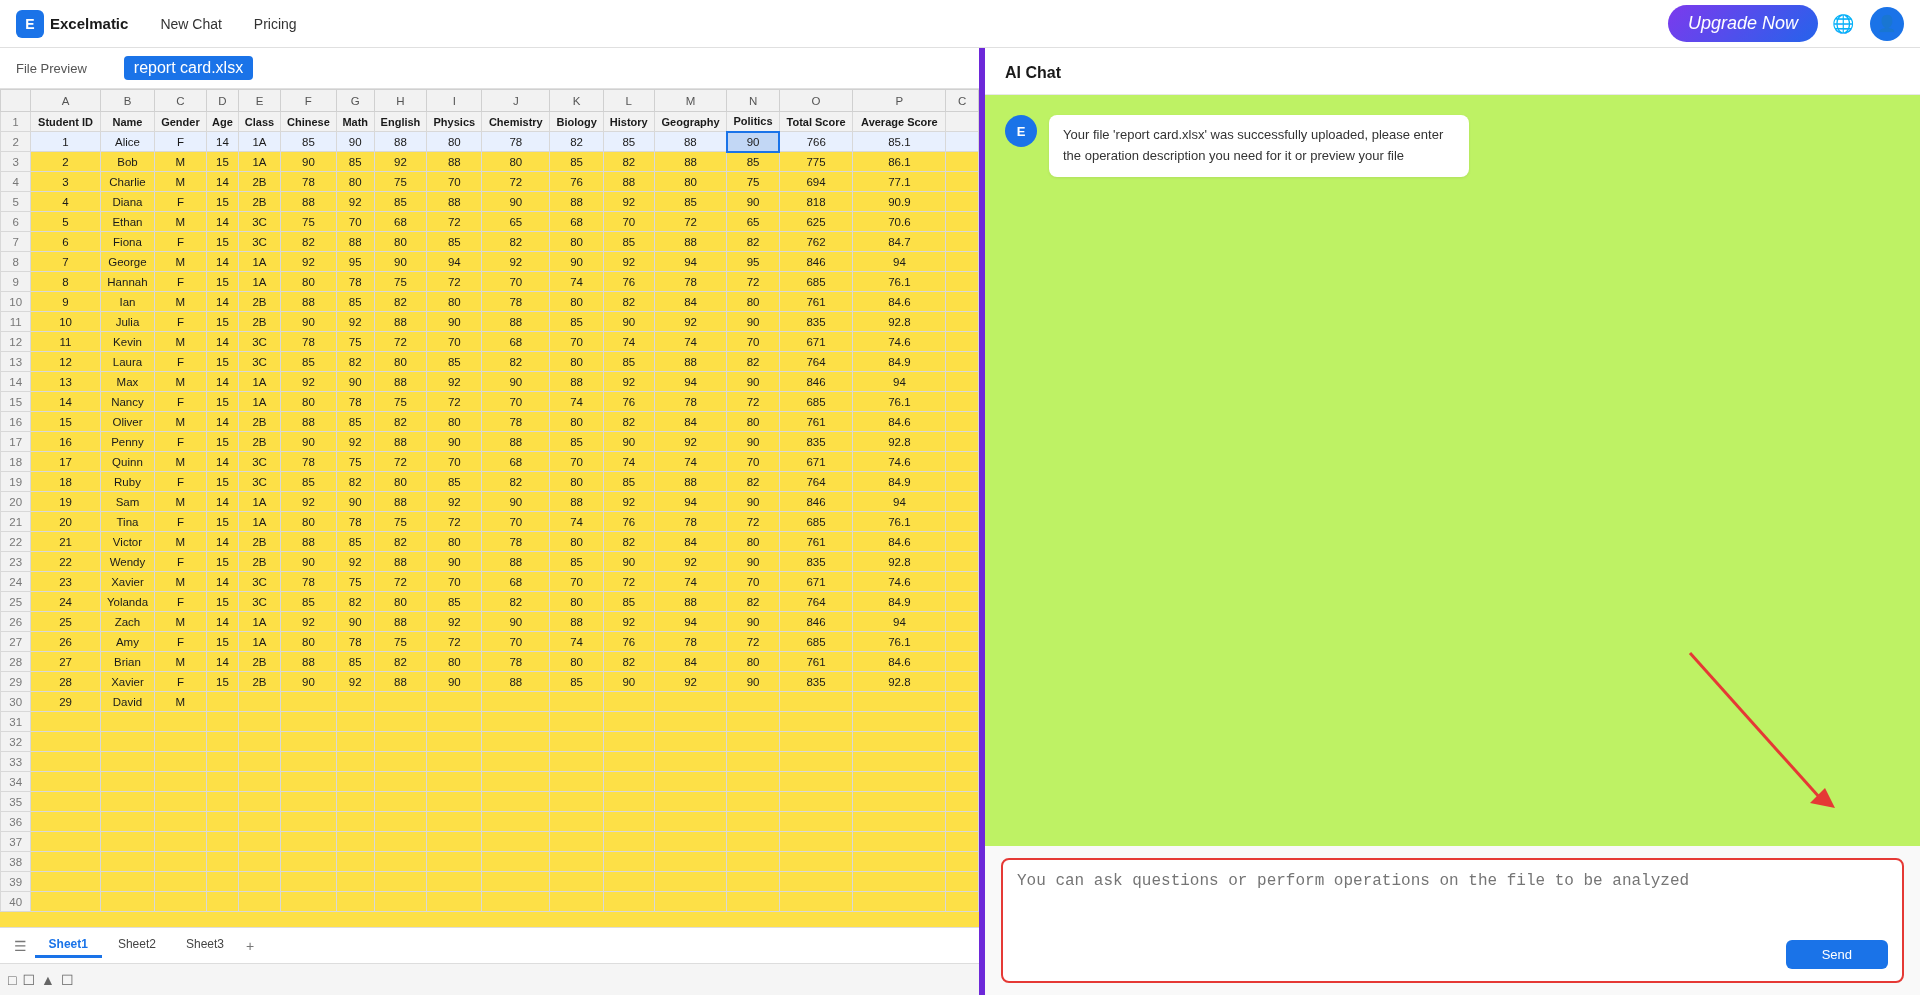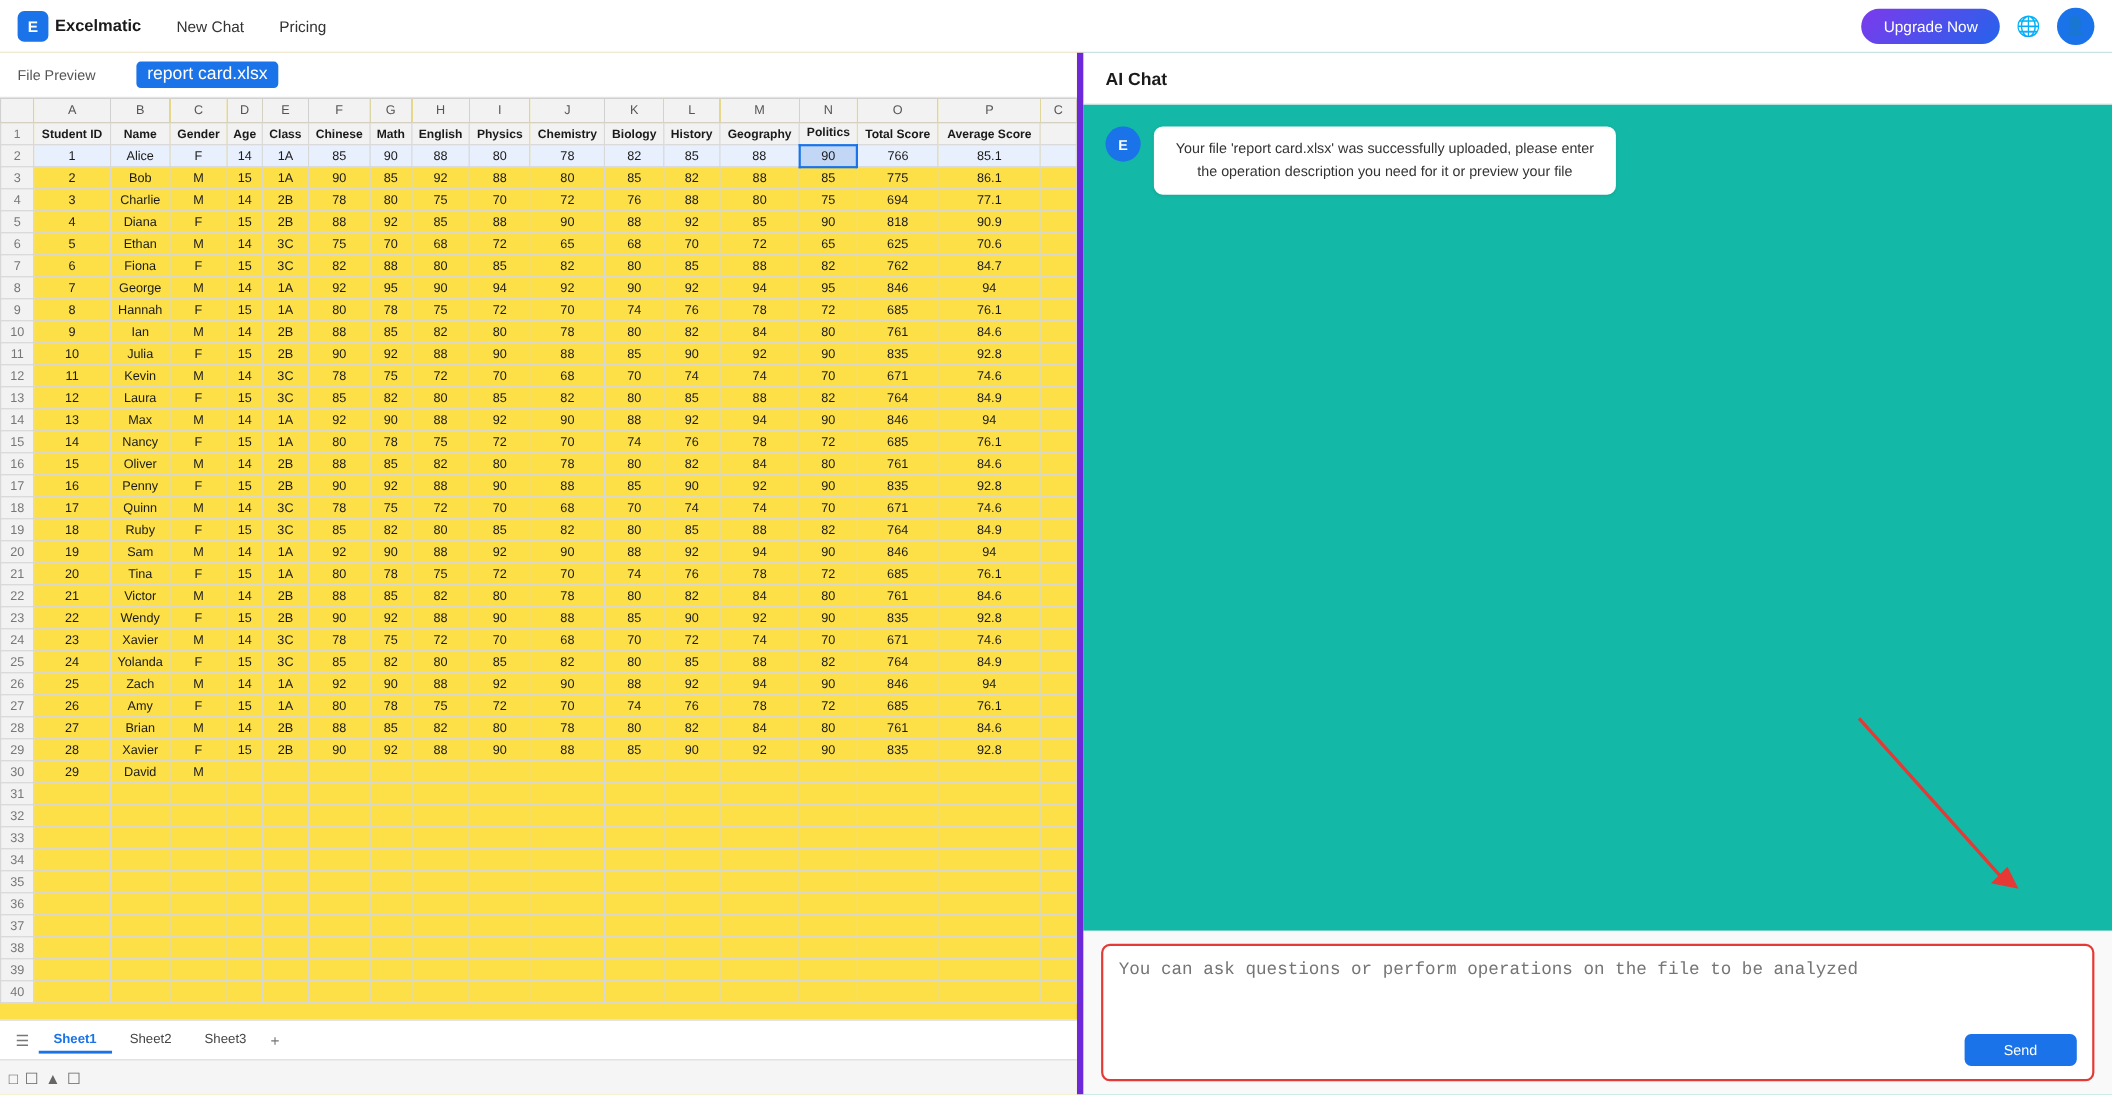--- a/index.html
+++ b/index.html
@@ -8,21 +8,21 @@
     
     .topnav {
       display: flex; align-items: center; height: 48px;
       background: #fff; border-bottom: 1px solid #e0e0e0;
       padding: 0 16px; gap: 8px;
     }
     .nav-logo { display: flex; align-items: center; gap: 6px; font-weight: 700; font-size: 15px; color: #1a1a1a; margin-right: 12px; }
     .nav-logo-icon { width: 28px; height: 28px; background: #1a73e8; border-radius: 6px; display: flex; align-items: center; justify-content: center; color: #fff; font-weight: 900; font-size: 14px; }
     .nav-link { padding: 6px 12px; color: #333; font-size: 14px; cursor: pointer; border-radius: 4px; }
     .nav-spacer { flex: 1; }
-    .upgrade-btn { background: linear-gradient(135deg, #7c3aed, #2563eb); color: #fff; border: none; border-radius: 20px; padding: 8px 20px; font-size: 14px; cursor: pointer; font-weight: 500; }
+    .upgrade-btn { background: linear-gradient(135deg, #7c3aed, #2563eb); color: #fff; border: none; border-radius: 20px; padding: 8px 20px; font-size: 18px; cursor: pointer; font-weight: 500; font-style: italic; }
     .nav-icon { width: 36px; height: 36px; display: flex; align-items: center; justify-content: center; cursor: pointer; border-radius: 50%; color: #555; font-size: 18px; }
     .nav-avatar { width: 34px; height: 34px; border-radius: 50%; background: #1a73e8; display: flex; align-items: center; justify-content: center; color: #fff; font-size: 16px; cursor: pointer; }
 
     
     .main-layout { display: flex; height: calc(995px - 48px); }
 
     
     .spreadsheet-panel { flex: 0 0 985px; background: #fde047; display: flex; flex-direction: column; border-right: 6px solid #6d28d9; }
 
     .file-preview-bar { display: flex; align-items: center; gap: 10px; padding: 8px 16px; border-bottom: 1px solid #e0e0e0; background: #fff; }
@@ -62,29 +62,29 @@
     .sheet-tabs { display: flex; align-items: center; height: 36px; border-top: 1px solid #ddd; background: #fff; padding: 0 8px; gap: 2px; }
     .sheet-tab { padding: 4px 14px; font-size: 12px; cursor: pointer; border-radius: 3px 3px 0 0; color: #444; }
     .sheet-tab.active { border-bottom: 3px solid #1a73e8; font-weight: 600; color: #1a73e8; }
     .sheet-tab-icon { font-size: 14px; color: #777; cursor: pointer; padding: 4px 6px; }
 
     
     .bottom-bar { height: 32px; background: #f5f5f5; border-top: 1px solid #ddd; display: flex; align-items: center; padding: 0 8px; gap: 6px; }
     .bottom-bar-icon { color: #666; font-size: 14px; cursor: pointer; }
 
     
-    .ai-chat-panel { flex: 1; background: #14b8a6; display: flex; flex-direction: column; }
+    .ai-chat-panel { flex: 1; background: #bef264; display: flex; flex-direction: column; }
 
     .ai-chat-header { padding: 16px 20px 12px; font-size: 16px; font-weight: 600; color: #1a1a1a; border-bottom: 1px solid #e8e8e8; background: #fff; }
 
     .ai-chat-body { flex: 1; padding: 20px; overflow-y: auto; position: relative; }
 
     .ai-message { display: flex; gap: 12px; align-items: flex-start; }
     .ai-avatar { width: 32px; height: 32px; background: #1a73e8; border-radius: 50%; display: flex; align-items: center; justify-content: center; color: #fff; font-size: 13px; font-weight: 700; flex-shrink: 0; }
-    .ai-text { font-size: 13px; color: #333; line-height: 1.6; background: #fff; border-radius: 8px; padding: 10px 14px; box-shadow: 0 1px 3px rgba(0,0,0,0.08); max-width: 420px; text-align: center; }
+    .ai-text { font-size: 13px; color: #333; line-height: 1.6; background: #fff; border-radius: 8px; padding: 10px 14px; box-shadow: 0 1px 3px rgba(0,0,0,0.08); max-width: 420px; }
 
     
     .arrow-annotation { position: absolute; bottom: 20px; right: 60px; pointer-events: none; }
     .arrow-annotation svg { width: 200px; height: 200px; }
 
     
     .ai-chat-input-area { padding: 12px 16px; background: #f9f9f9; }
     .chat-input-box { border: 2px solid #e53935; border-radius: 8px; background: #fff; padding: 12px 14px; display: flex; flex-direction: column; gap: 8px; }
     .chat-textarea { border: none; outline: none; resize: none; font-size: 16px; color: #aaa; width: 100%; min-height: 60px; font-family: Liberation Mono, monospace; background: transparent; }
     .chat-send-row { display: flex; justify-content: flex-end; }

